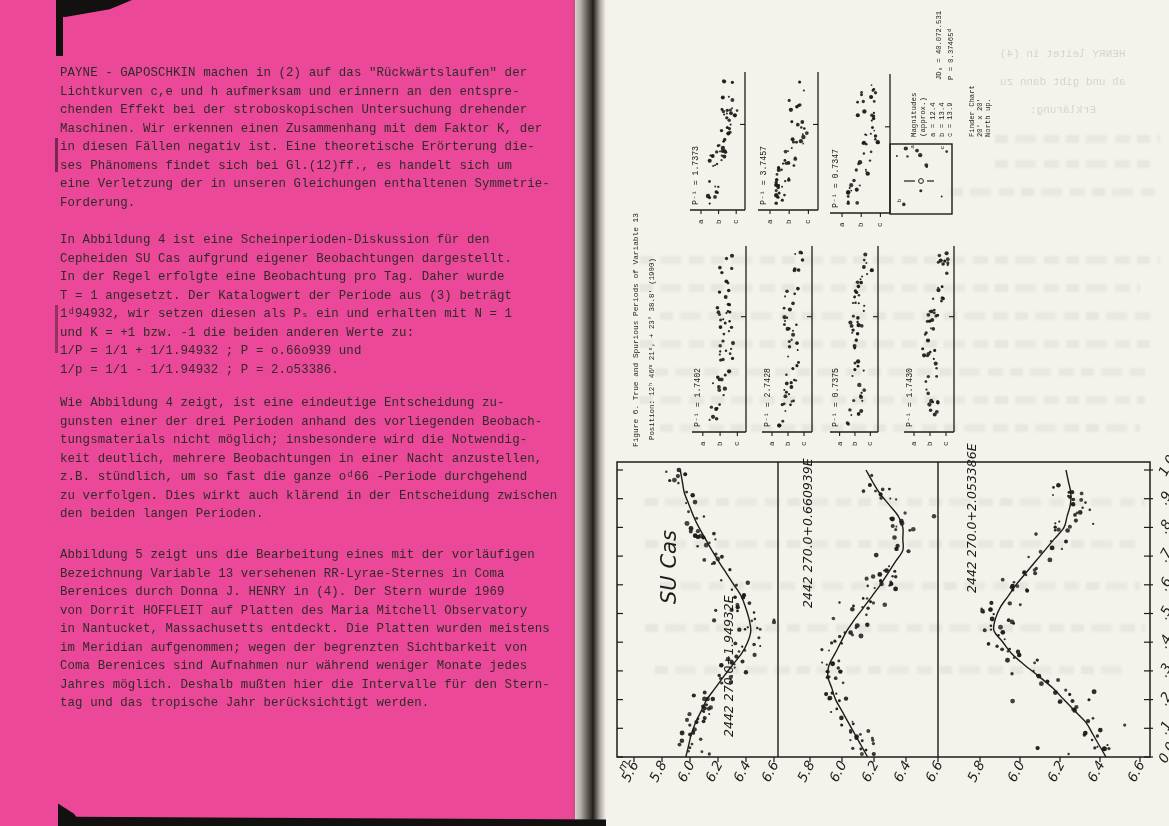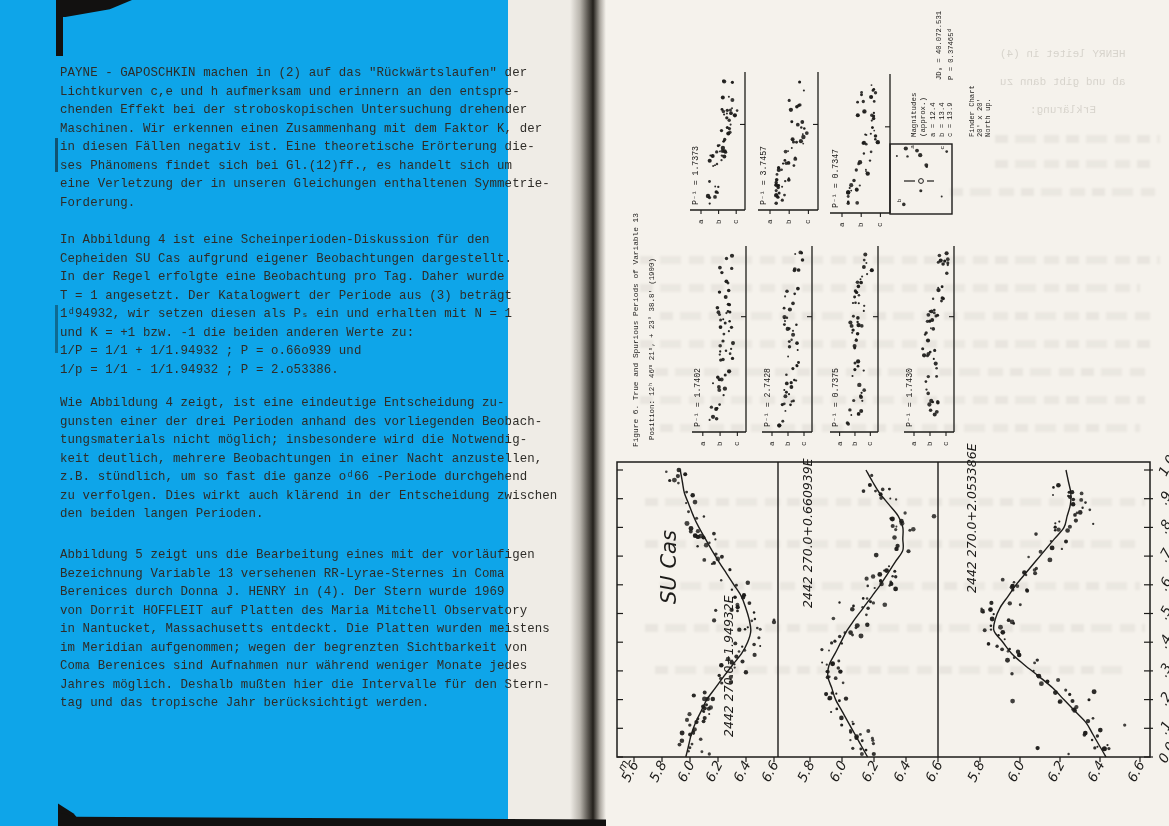--- a/index.html
+++ b/index.html
@@ -1,19 +1,19 @@
 <!DOCTYPE html>
 <html><head>
 <meta charset="utf-8">
 <style>
   html,body{margin:0;padding:0;background:#d8d5cf;}
   .canvas{position:relative;width:1169px;height:826px;overflow:hidden;background:#efece6;
           font-family:"Liberation Mono", monospace;}
   .page{position:absolute;top:0;height:826px;}
-  .page-left{left:0;width:508px;background:#0ea5e9;}
+  .page-left{left:0;width:575px;background:#ec4899;}
   .page-right{left:600px;width:569px;background:#f5f2ec;}
   .para{position:absolute;left:60px;width:500px;font:12.4px/18.5px "Liberation Mono", monospace;
         color:#2e2c28;letter-spacing:0.1px;white-space:pre;}
   .para div{height:18.5px;}
   
   .gutter{position:absolute;left:570px;top:0;width:36px;height:826px;
     background:linear-gradient(90deg, rgba(60,55,48,0) 0%, rgba(80,74,64,.35) 28%,
       rgba(40,36,30,.75) 50%, #23201b 64%, rgba(70,64,55,.45) 82%, rgba(0,0,0,0) 100%);}
   .art{position:absolute;background:#121110;}
   .art-topleft-wedge{left:58px;top:0;width:74px;height:17px;

